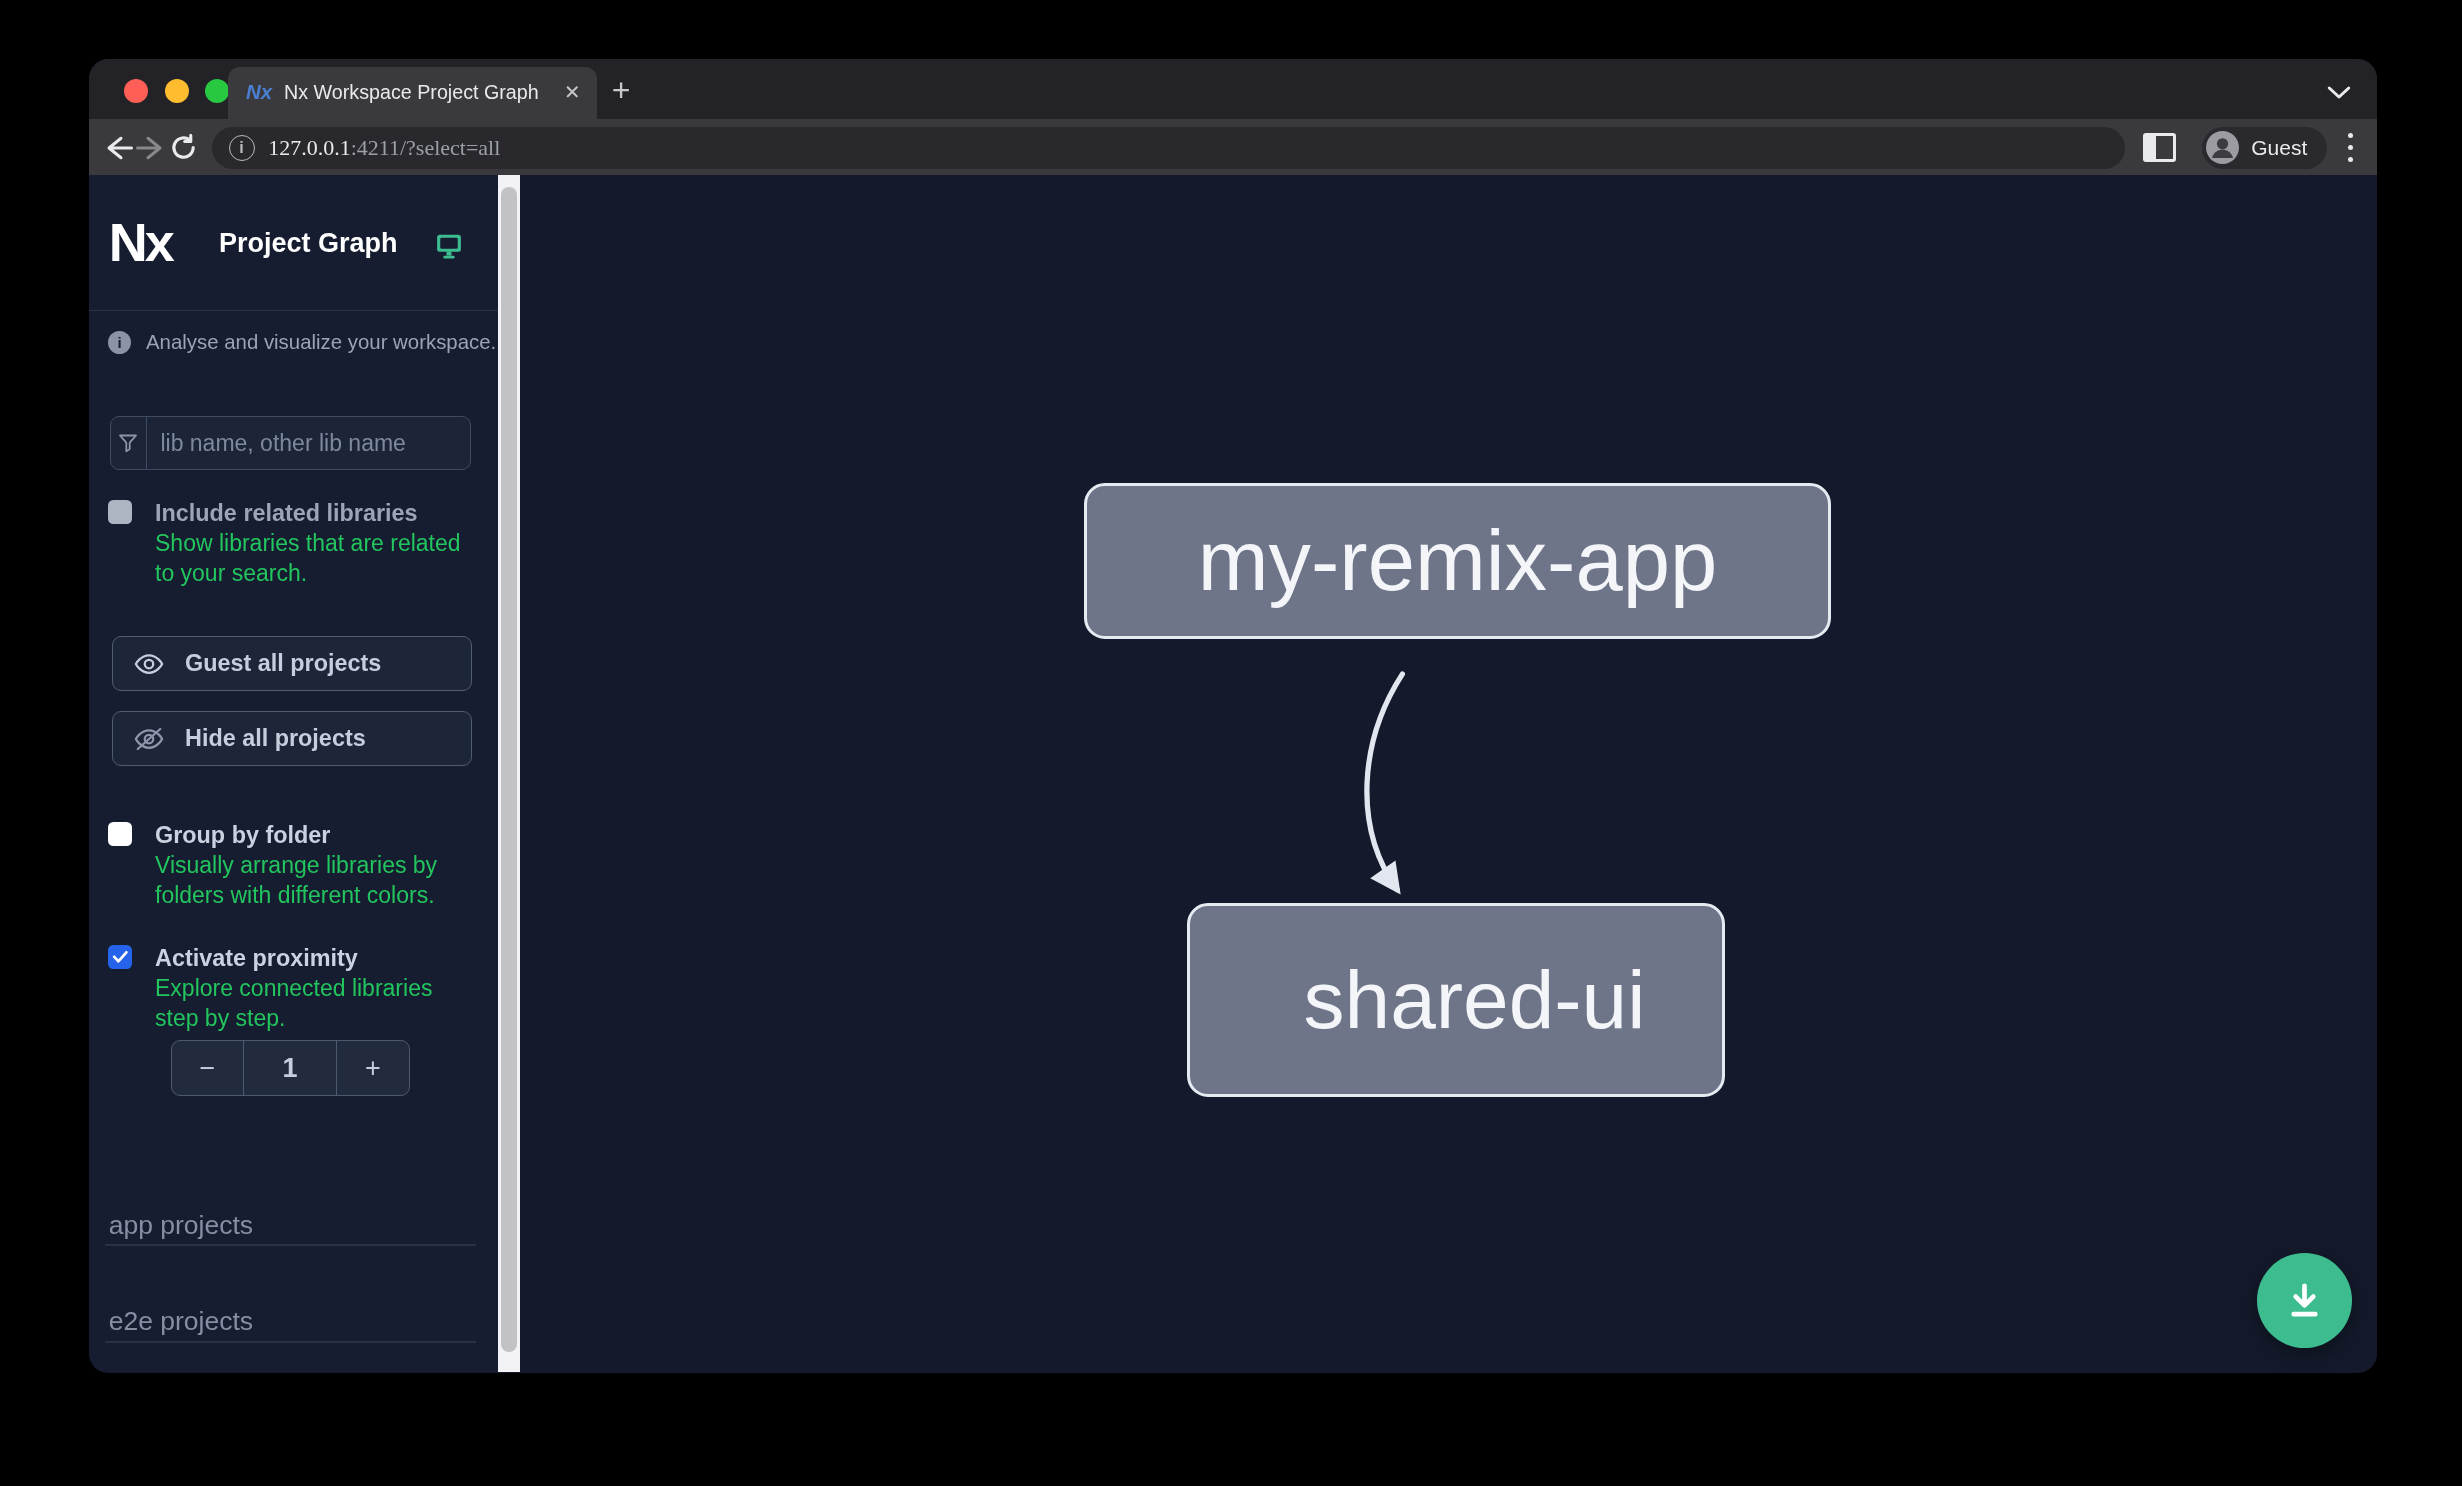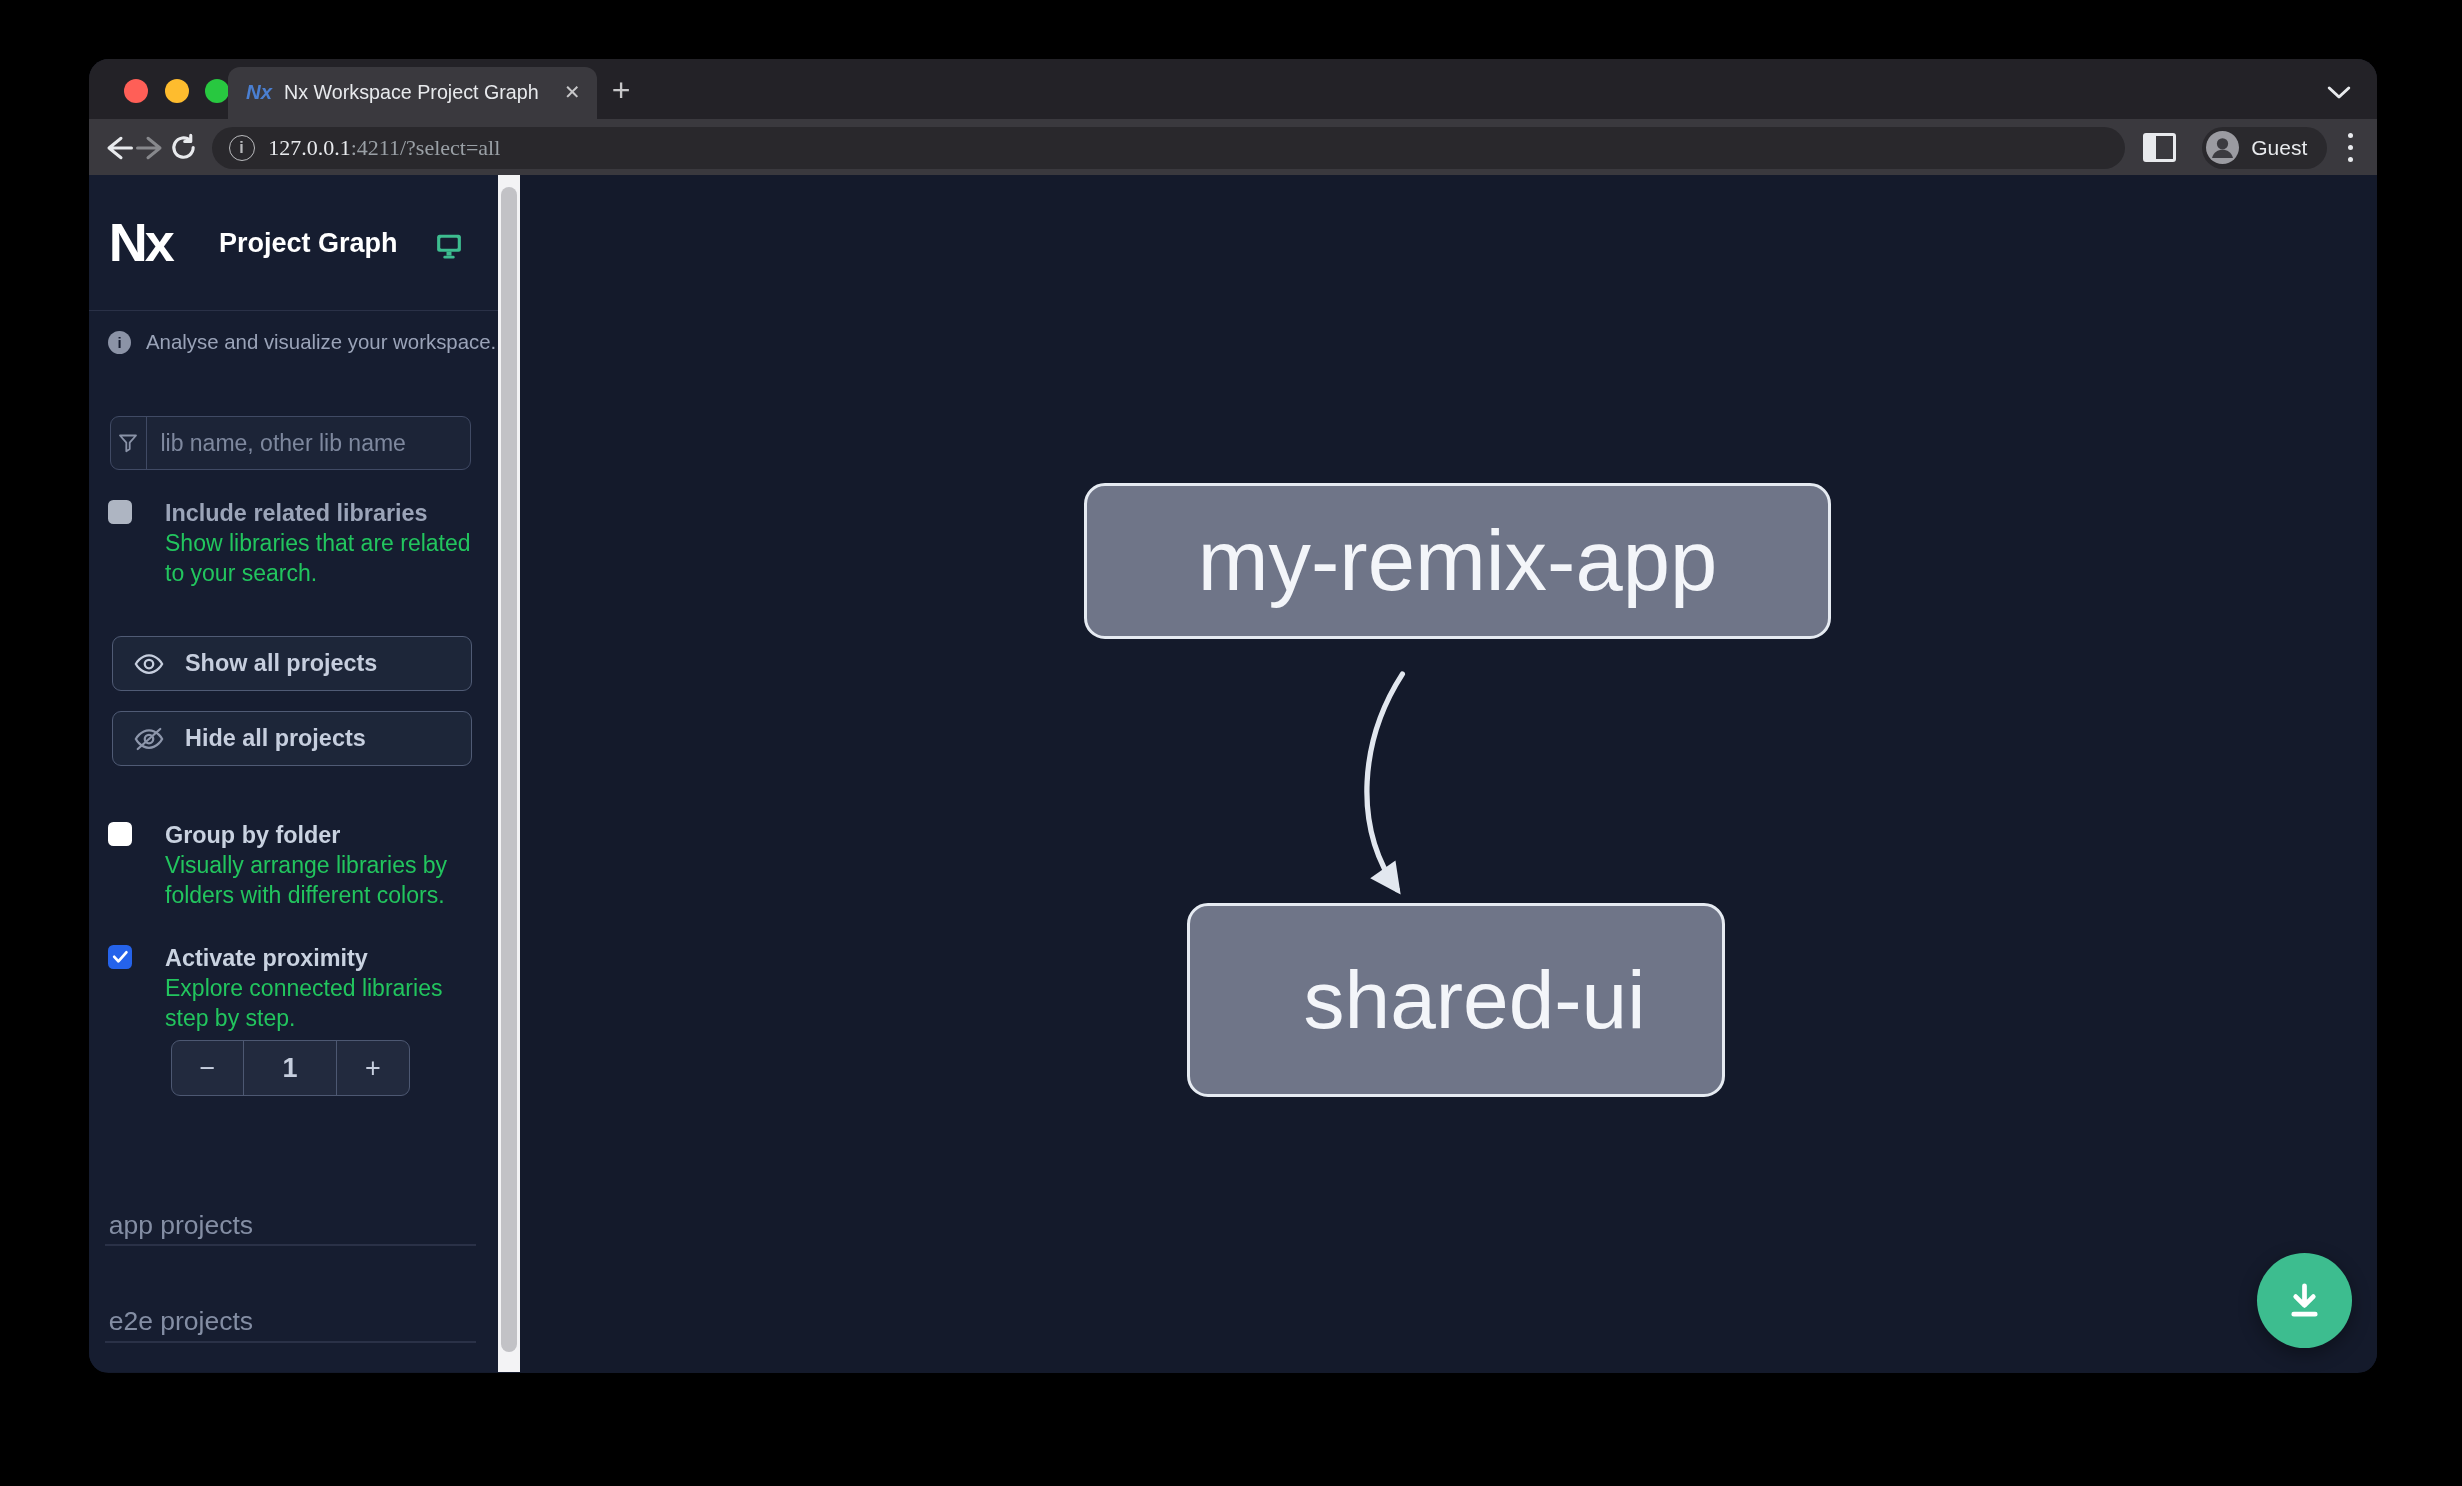--- a/index.html
+++ b/index.html
@@ -61,21 +61,21 @@
            font-size:15px;display:flex;align-items:center;justify-content:center;}
   #tagline-text{color:#9aa3b8;font-size:20.4px;text-align:center;}
 
   #filter{left:21px;top:241px;width:359px;height:52px;border:1.5px solid #404a64;background:#1c2437;border-radius:9px;
           display:flex;align-items:center;}
   #filter-icbox{width:48px;height:100%;display:flex;align-items:center;justify-content:center;border-right:1.5px solid #404a64;}
   #filter-input{flex:1;background:transparent;border:none;outline:none;color:#c9d2e0;font-size:23px;
                 padding:0 13.6px;font-family:"Liberation Sans",sans-serif;}
   #filter-input::placeholder{color:#7e889e;}
 
-  .cb-row{left:19px;width:372px;display:flex;gap:33px;}
+  .cb-row{left:19px;width:372px;display:flex;gap:23px;}
   .cb{width:24px;height:24px;border-radius:5.3px;flex:0 0 auto;margin-top:1.5px;}
   .cb.gray{background:#aeb5c2;}
   .cb.white{background:#fff;}
   .cb.checked{background:#2563eb;display:flex;align-items:center;justify-content:center;}
   .cb-label{font-size:23.4px;font-weight:700;color:#c9d2e0;line-height:30px;}
   .cb-label.dim{color:#9ba4b8;}
   .cb-desc{font-size:23px;color:#22c55e;line-height:30px;max-width:333px;}
 
   .sb-btn{left:23px;width:360px;height:55px;border:1.5px solid #505b75;background:#1d2639;border-radius:9px;
           display:flex;align-items:center;gap:21px;padding-left:21px;box-sizing:border-box;}
@@ -198,21 +198,21 @@
           <div class="cb-label dim">Include related libraries</div>
           <div class="cb-desc">Show libraries that are related to your search.</div>
         </div>
       </div>
 
       <div class="sb-btn abs" style="top:461px">
         <svg width="30" height="24" viewBox="0 0 24 18">
           <path d="M1.5 9s3.6-7 10.5-7 10.5 7 10.5 7-3.6 7-10.5 7S1.5 9 1.5 9z" fill="none" stroke="#c6cede" stroke-width="1.8"></path>
           <circle cx="12" cy="9" r="3.4" fill="none" stroke="#c6cede" stroke-width="1.8"></circle>
         </svg>
-        <span>Show all projects</span>
+        <span>Guest all projects</span>
       </div>
 
       <div class="sb-btn abs" style="top:536px">
         <svg width="30" height="24" viewBox="0 0 24 18">
           <path d="M1.5 9s3.6-7 10.5-7 10.5 7 10.5 7-3.6 7-10.5 7S1.5 9 1.5 9z" fill="none" stroke="#8d96ab" stroke-width="1.8"></path>
           <circle cx="12" cy="9" r="3.4" fill="none" stroke="#8d96ab" stroke-width="1.8"></circle>
           <line x1="3" y1="17" x2="21" y2="1" stroke="#8d96ab" stroke-width="1.8" stroke-linecap="round"></line>
         </svg>
         <span>Hide all projects</span>
       </div>

